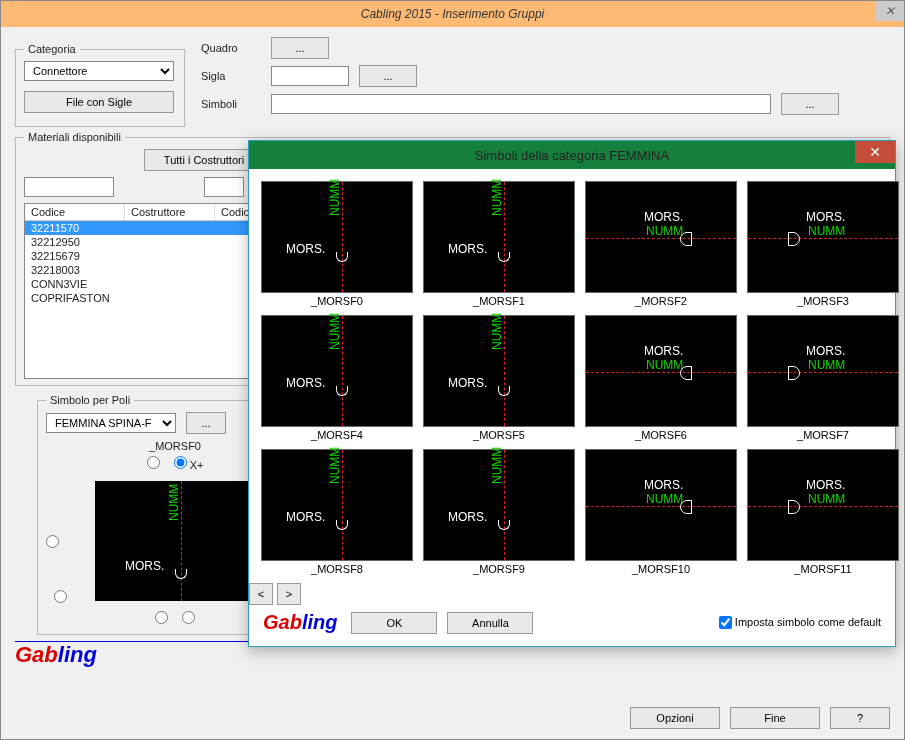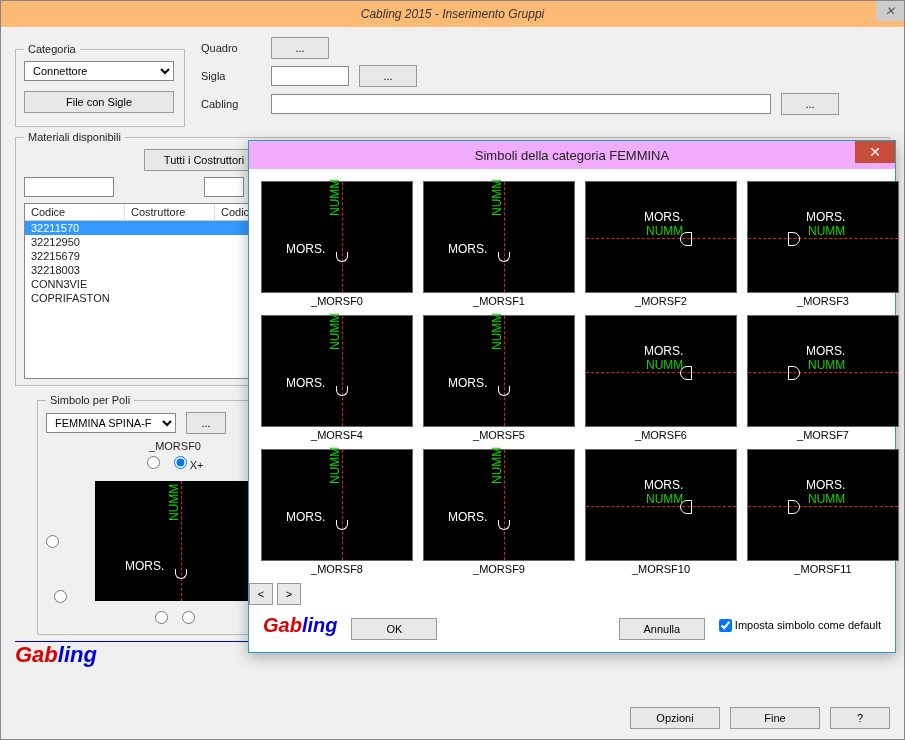--- a/index.html
+++ b/index.html
@@ -19,21 +19,21 @@
 .list-headers { display: flex; border-bottom: 1px solid #ccc; }
 .list-headers div { padding: 2px 6px; border-right: 1px solid #ddd; }
 .list-body div { padding: 1px 6px; }
 .list-body div.selected { background: #3399ff; color: #fff; }
 .symbol-preview { width: 160px; height: 120px; background: #000; margin: 6px auto; position: relative; color: #fff; font-size: 11px; }
 .radio-row { display: flex; gap: 14px; justify-content: center; margin: 4px 0; }
 .logo { font-family: "Arial Black", sans-serif; font-style: italic; font-weight: 900; font-size: 22px; letter-spacing: 0px; }
 .logo .c1 { color: #d00; } .logo .c2 { color: #00d; }
 .bottom-bar { position: absolute; bottom: 10px; right: 14px; display: flex; gap: 10px; }
 .modal { position: absolute; background: #fff; border: 1px solid #2a9fb5; box-shadow: 0 4px 14px rgba(0,0,0,.3); }
-.modal-titlebar { background: #f0abfc; height: 28px; display: flex; align-items: center; justify-content: center; color: #222; font-size: 13px; position: relative; }
+.modal-titlebar { background: #15803d; height: 28px; display: flex; align-items: center; justify-content: center; color: #222; font-size: 13px; position: relative; }
 .modal-close { position: absolute; right: 0; top: 0; width: 40px; height: 22px; background: #c54d3a; color: #fff; display: flex; align-items: center; justify-content: center; cursor: pointer; font-size: 14px; }
 .symbol-grid { display: grid; grid-template-columns: repeat(4, 152px); gap: 8px 10px; padding: 12px; }
 .symbol-cell { }
 .symbol-img { width: 152px; height: 112px; background: #000; border: 1px solid #666; position: relative; color: #fff; font-size: 11px; }
 .symbol-label { text-align: center; font-size: 11px; margin-top: 2px; }
 .modal-footer { display: flex; align-items: center; padding: 6px 14px 12px; gap: 14px; }
 .pager { margin-left: auto; display: flex; gap: 4px; padding-right: 14px; margin-top:-4px; }
 .pager .btn { width: 24px; padding: 0; }
 
 .sym-text { position: absolute; font-family: Arial; font-size: 12px; }
@@ -69,21 +69,21 @@
         <div class="row">
           <div class="lbl">Quadro</div>
           <button class="btn ell">...</button>
         </div>
         <div class="row">
           <div class="lbl">Sigla</div>
           <input type="text" style="width: 78px;" value="">
           <button class="btn ell">...</button>
         </div>
         <div class="row">
-          <div class="lbl">Cabling</div>
+          <div class="lbl">Simboli</div>
           <input type="text" style="width: 500px;" value="">
           <button class="btn ell">...</button>
         </div>
       </div>
     </div>
 
     <fieldset style="margin-top:4px;">
       <legend>Materiali disponibili</legend>
       <div class="row" style="justify-content:flex-start; gap:40px;">
         <div style="width:80px"></div>
@@ -272,21 +272,21 @@
       </div>
     </div>
   <div class="pager">
     <button class="btn">&lt;</button>
     <button class="btn">&gt;</button>
   </div>
   <div class="modal-footer">
     <div class="logo" style="font-size:20px">
       <span class="c1">Gab</span><span class="c2">ling</span>
     </div>
-    <div style="flex:1; display:flex; justify-content:space-between; gap:10px;margin-top:7px;">
+    <div style="flex:1; display:flex; justify-content:flex-start; gap:10px;">
       <button class="btn" style="width:86px">OK</button>
       <button class="btn" style="width:86px">Annulla</button>
     </div>
     <label style="font-size:11px;">
       <input type="checkbox" checked="" style="">
       <span>Imposta simbolo come default</span>
     </label>
   </div>
 </div>
 

